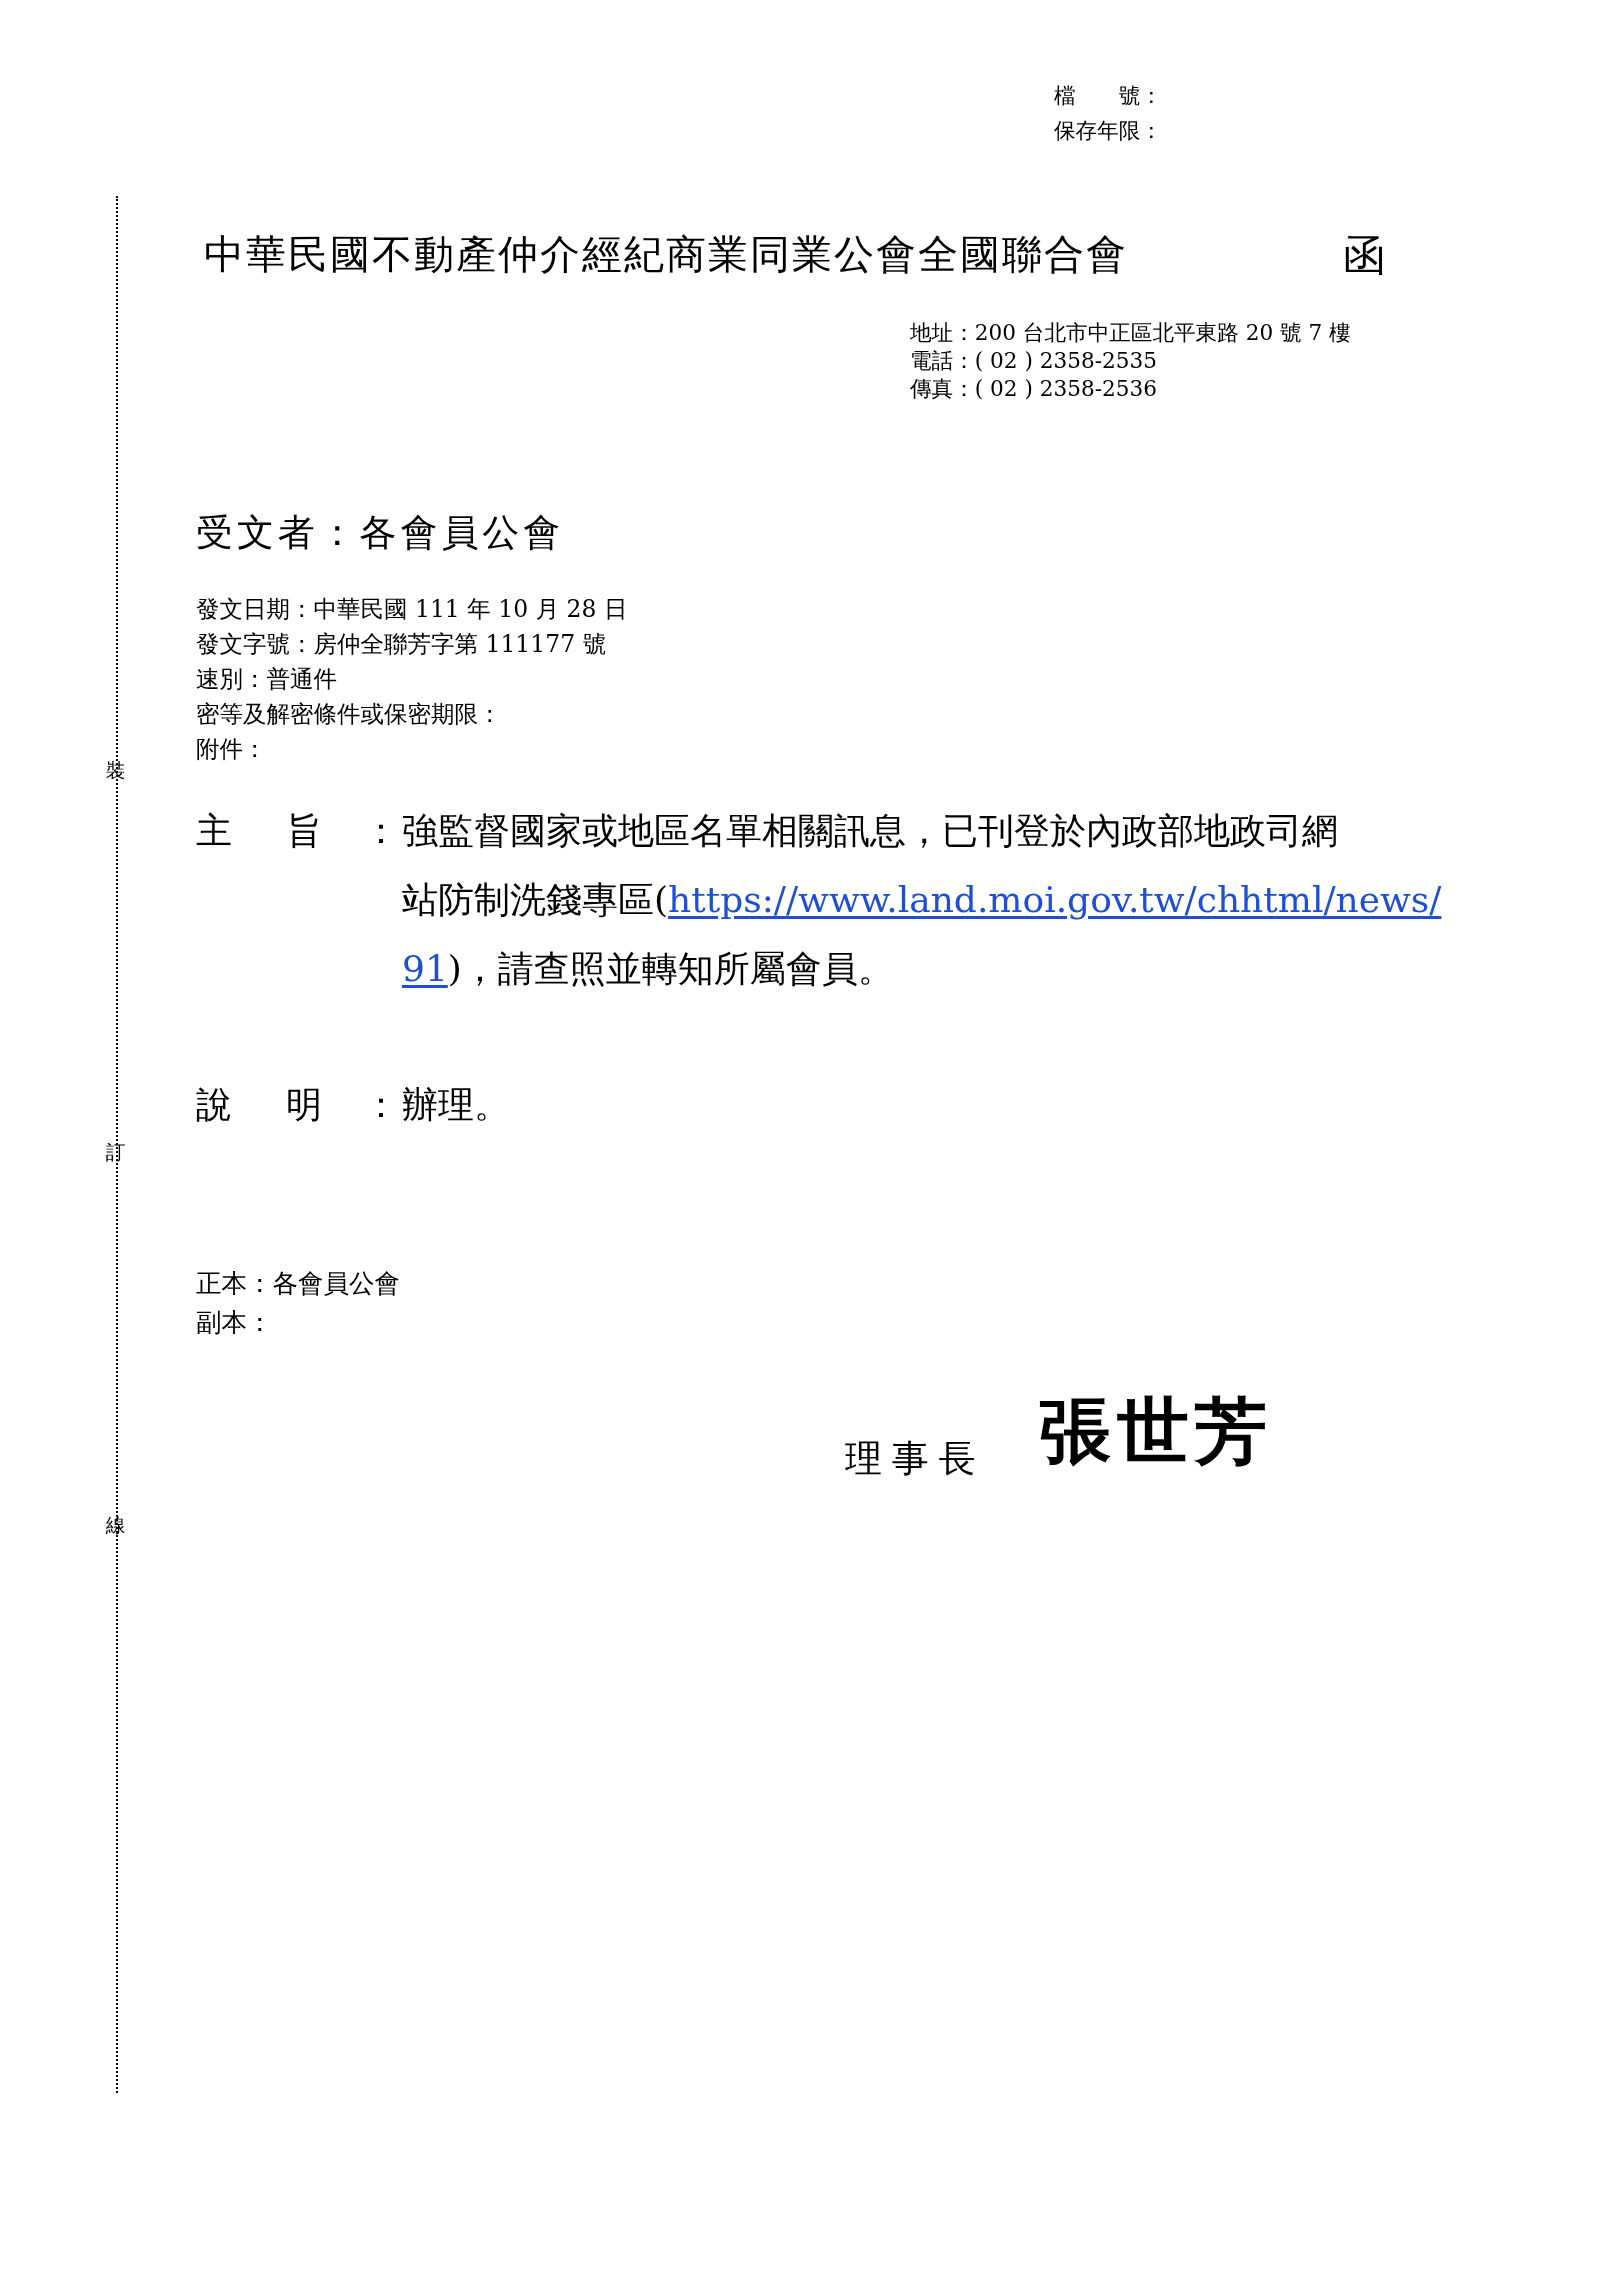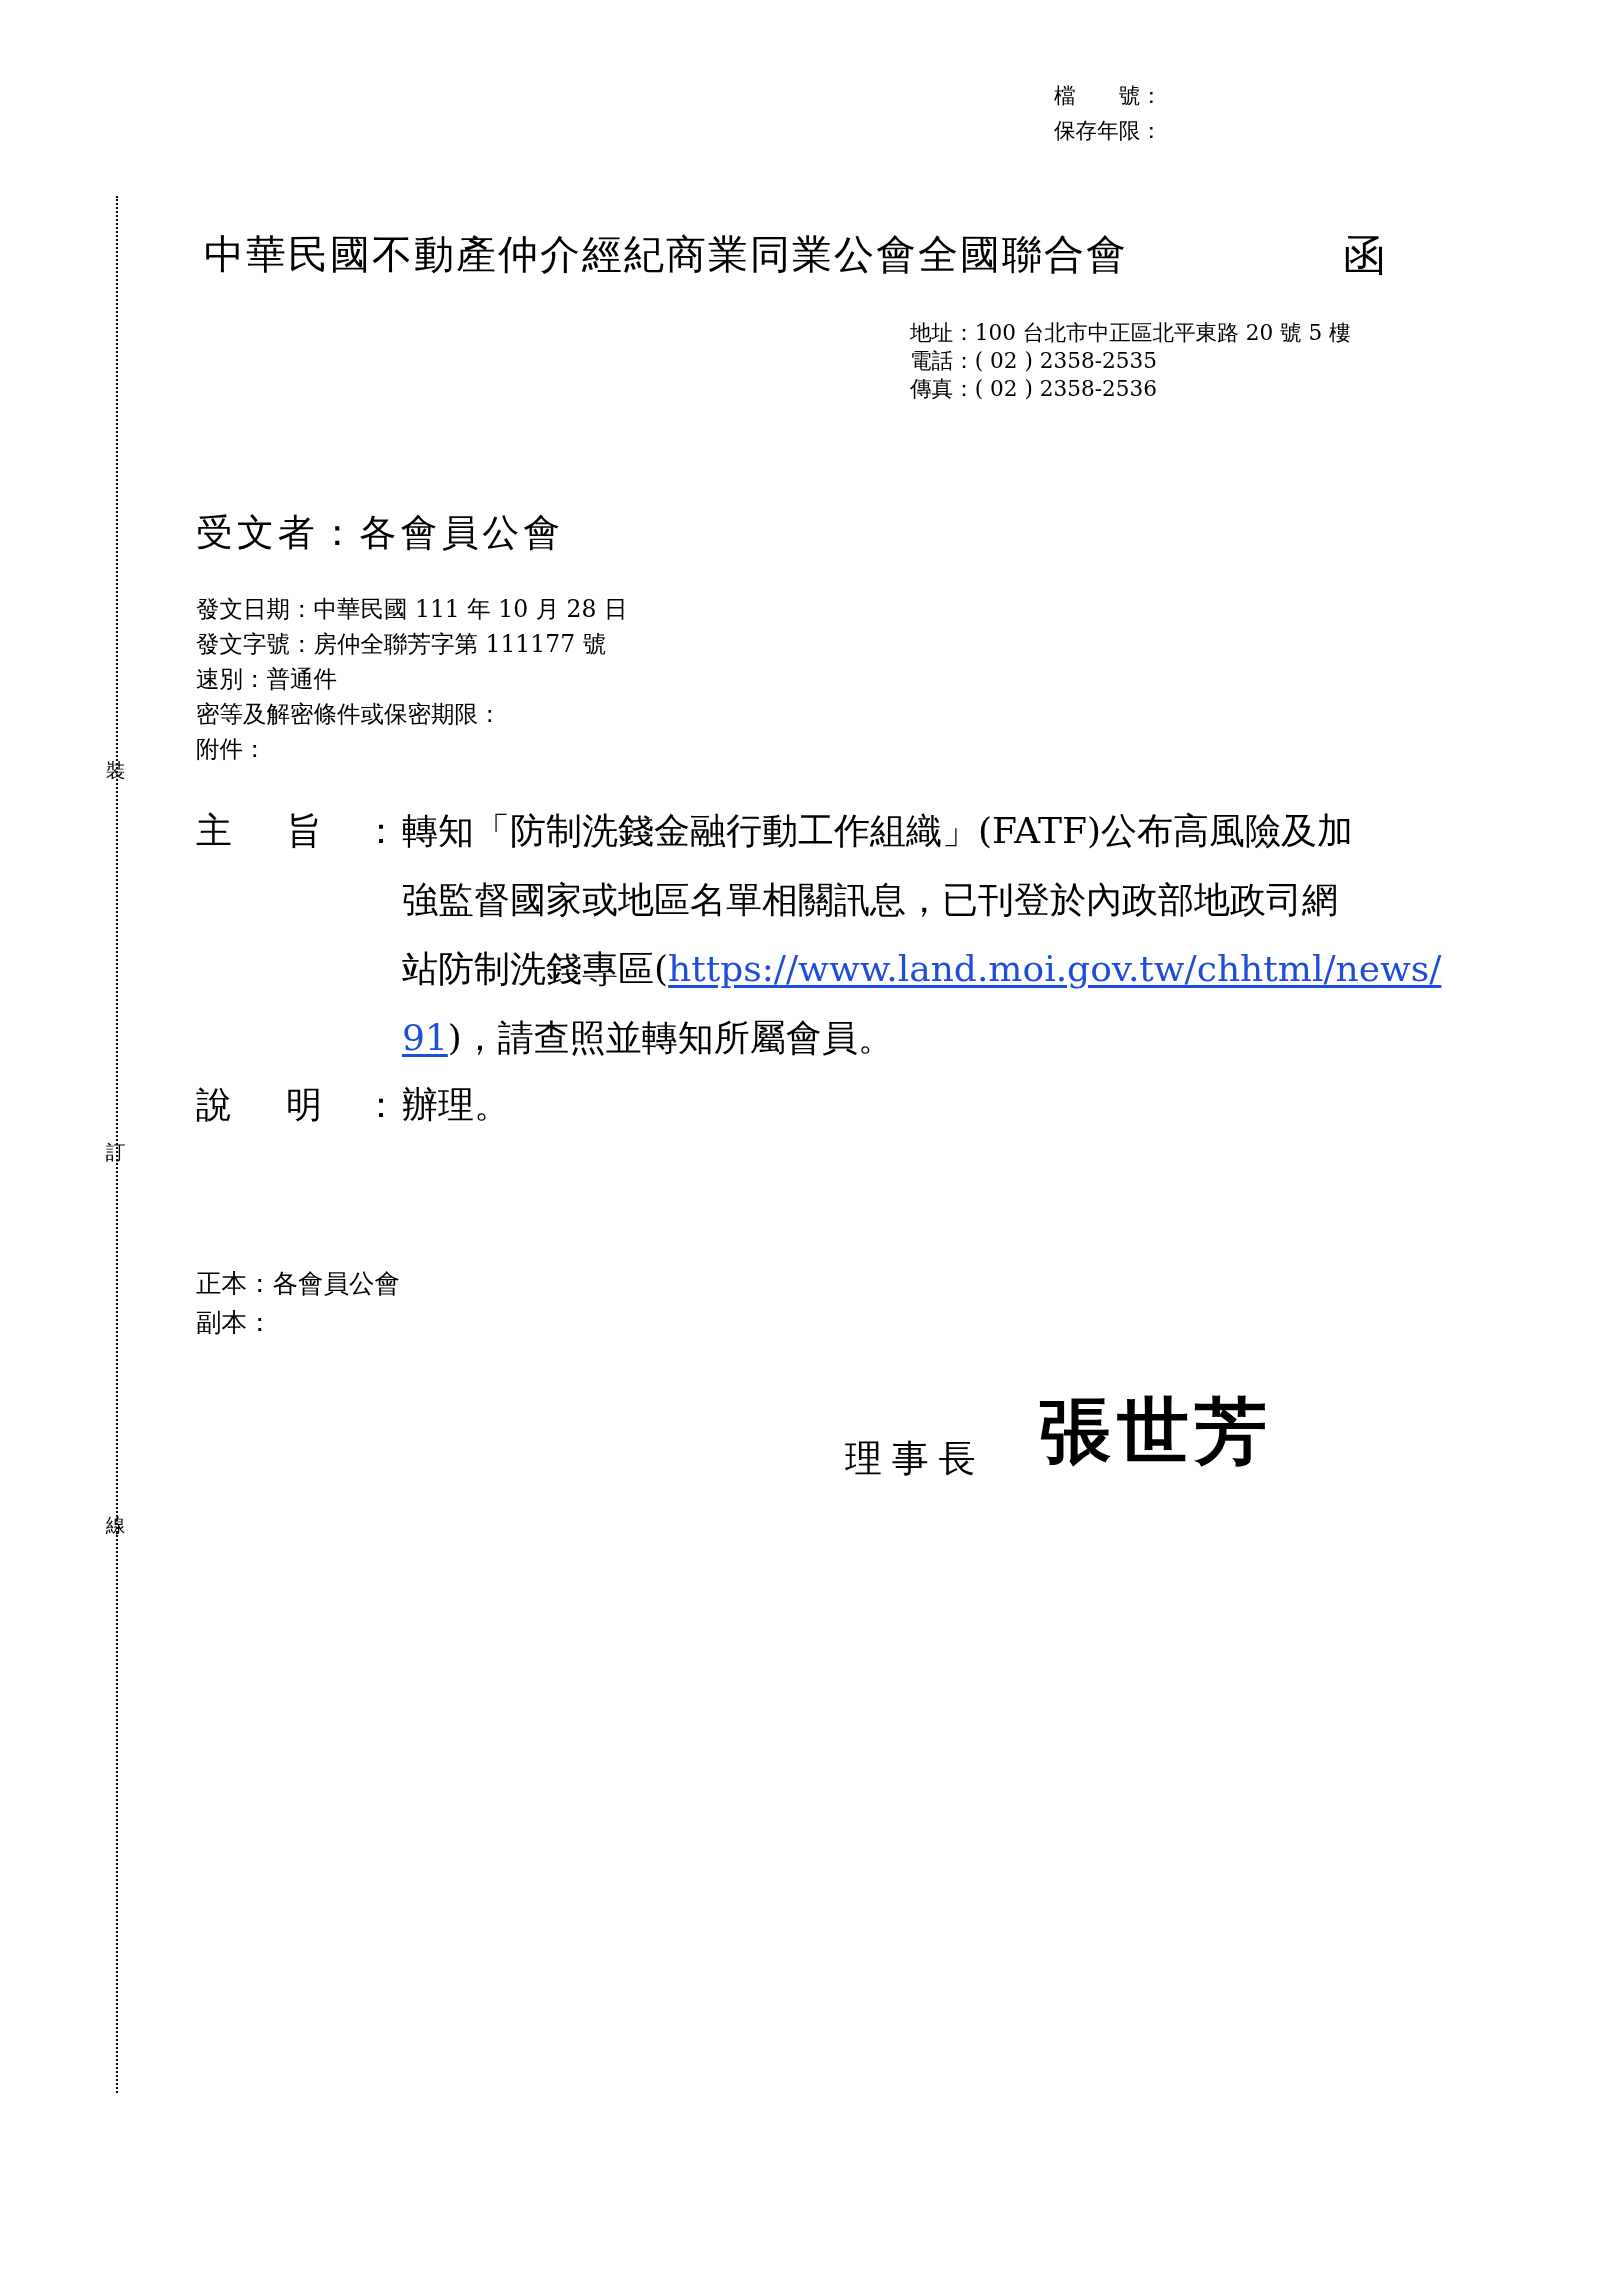--- a/index.html
+++ b/index.html
@@ -145,21 +145,21 @@
 
 <div class="abs binding-line"></div>
 <div class="abs binding-char" style="top:757px;">裝</div>
 <div class="abs binding-char" style="top:1139px;">訂</div>
 <div class="abs binding-char" style="top:1512px;">線</div>
 
 <div class="abs doc-title">中華民國不動產仲介經紀商業同業公會全國聯合會</div>
 <div class="abs doc-type">函</div>
 
 <div class="abs contact">
-  <div>地址：100 台北市中正區北平東路 20 號 5 樓</div>
+  <div>地址：200 台北市中正區北平東路 20 號 7 樓</div>
   <div>電話：( 02 ) 2358-2535</div>
   <div>傳真：( 02 ) 2358-2536</div>
 </div>
 
 <div class="abs recipient">
   <span>受文者：</span><span>各會員公會</span>
 </div>
 
 <div class="abs meta-fields">
   <div><span>發文日期：</span><span>中華民國 111 年 10 月 28 日</span></div>
@@ -169,21 +169,20 @@
   <div><span>附件：</span><span></span></div>
 </div>
 
 <div class="abs body-section" style="top:796px;">
   <div class="label">
     <span>主</span>
     <span style="position:absolute; left:90px;">旨</span>
     <span class="colon">：</span>
   </div>
   <div class="lines" style="margin-left:169px; padding-left:37px;">
-    <span class="line">轉知「防制洗錢金融行動工作組織」(FATF)公布高風險及加</span>
     <span class="line">強監督國家或地區名單相關訊息，已刊登於內政部地政司網</span>
     <span class="line"><span>站防制洗錢專區(</span><a class="link">https://www.land.moi.gov.tw/chhtml/news/</a></span>
     <span class="line"><a class="link">91</a><span>)，請查照並轉知所屬會員。</span></span>
   </div>
 </div>
 
 <div class="abs body-section" style="top:1070px;">
   <div class="label">
     <span>說</span>
     <span style="position:absolute; left:90px;">明</span>

